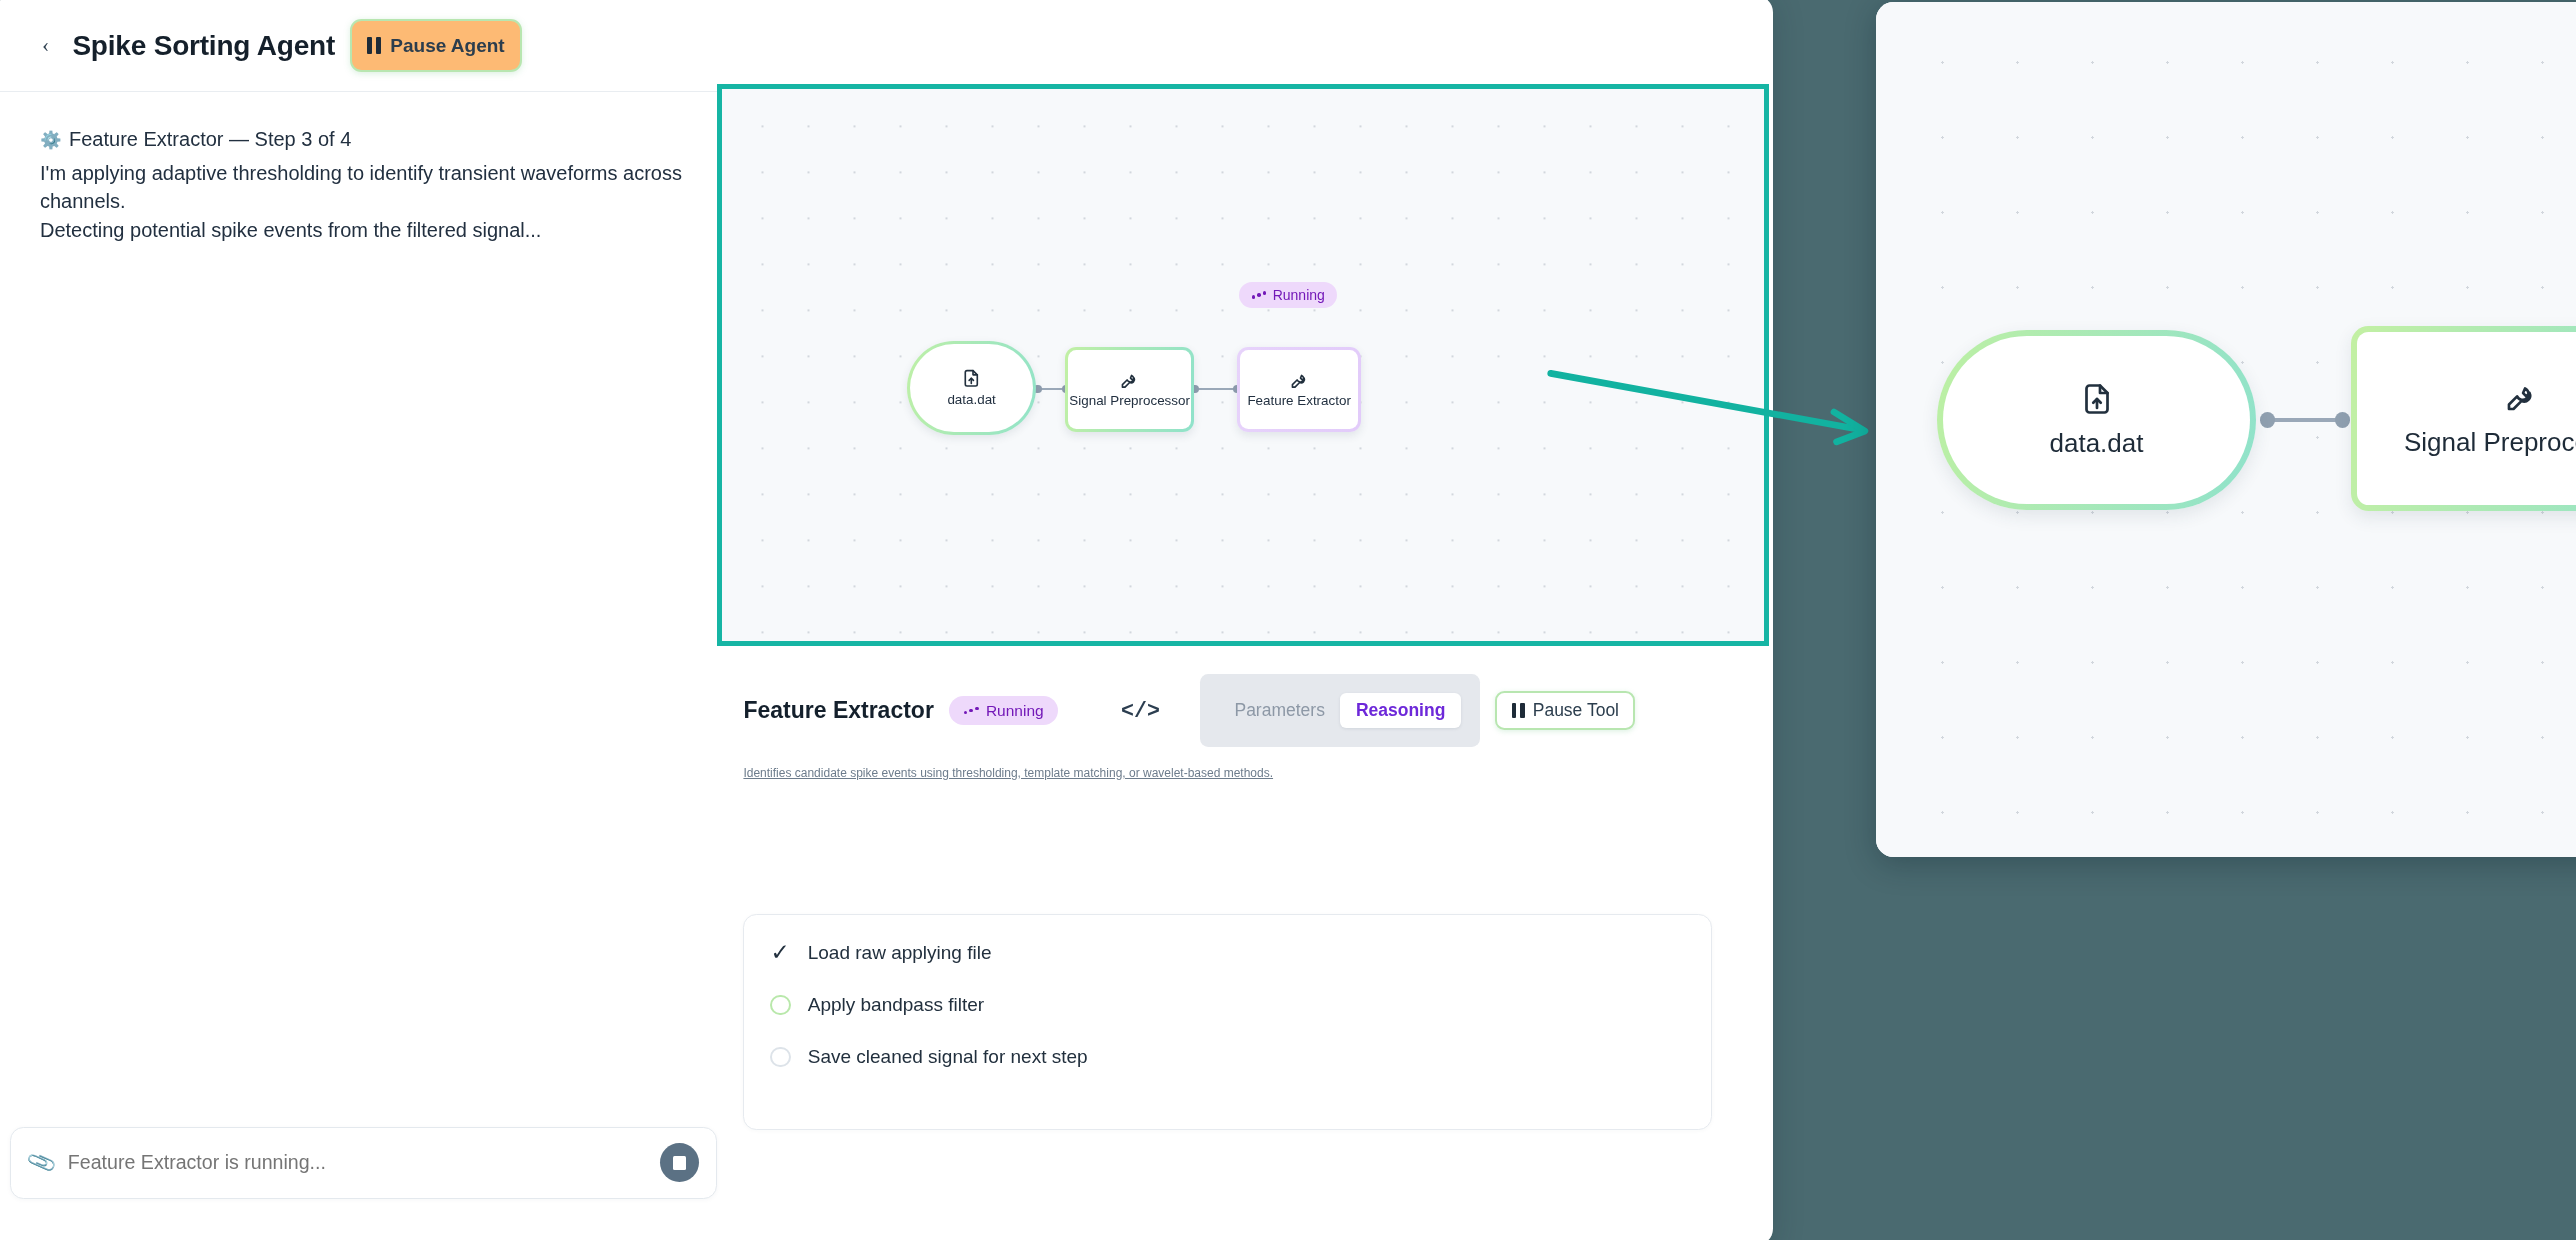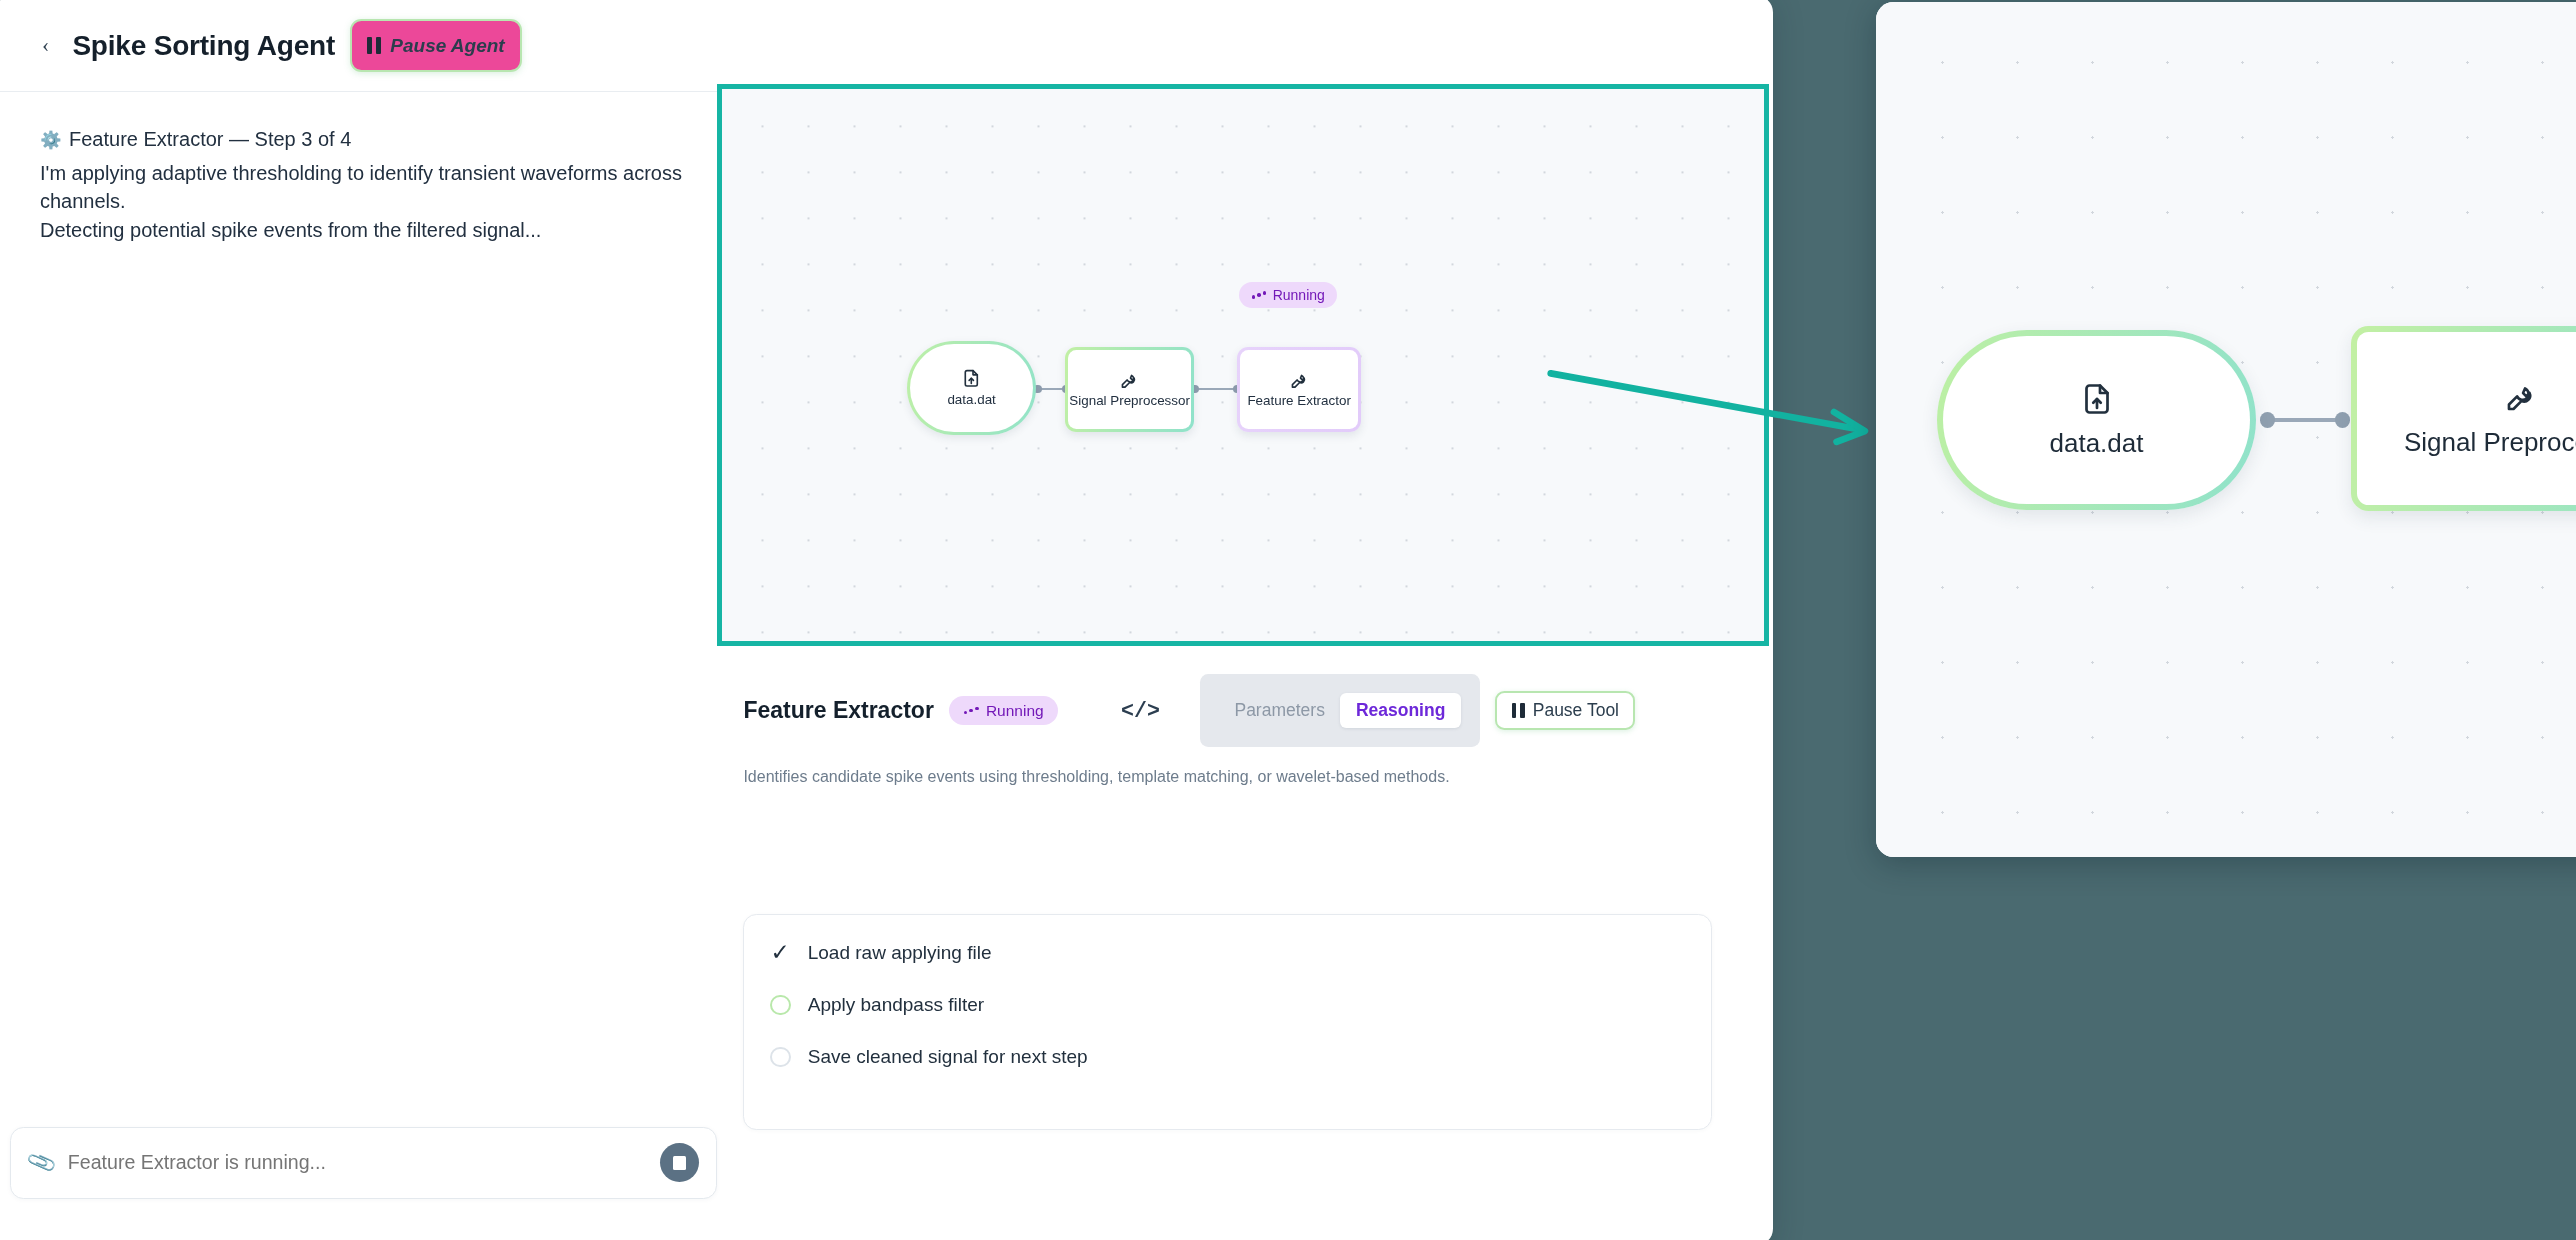--- a/index.html
+++ b/index.html
@@ -46,25 +46,24 @@
     font-size: 28px; font-weight: bold; color: #15202b;
     margin-left: 12.4px; white-space: nowrap;
     letter-spacing: -0.2px;
   }
   #pause-agent-btn {
     margin-left: 14.4px;
     display: flex; align-items: center; gap: 9.3px;
     height: 53px; padding: 0 15.5px;
     border: 2.1px solid #b8e6b0;
     border-radius: 11.3px;
-    background: #ec4899;
+    background: #fdba74;
     box-shadow: 0 1.5px 6.2px rgba(120,200,140,.25);
     cursor: pointer;
     white-space: nowrap;
-    font-style: italic;
   }
   #pause-agent-btn .lbl { font-size: 19px; color: #2b3d4d; font-weight: 600; }
   .pause-glyph { display: inline-flex; gap: 3.6px; }
   .pause-glyph i { display:block; width: 5.2px; height: 17.5px; background: #1e2b38; border-radius: 1px; }
 
   
   #chat-col {
     position: absolute; left: 5.2px; top: 97px;
     width: 723px; height: 1133px;
     padding: 36px 40px 0 40px;
@@ -204,22 +203,23 @@
   #pause-tool-btn {
     margin-left: 15.5px; display:flex; align-items:center; gap:8.2px;
     border:2.1px solid #b8e6b0; border-radius:9.3px; background:#fff;
     padding: 7.2px 14.4px; font-size:17.5px; color:#2b3d4d; cursor:pointer;
     box-shadow: 0 1.5px 5.2px rgba(120,200,140,.22);
     white-space: nowrap;
   }
   #pause-tool-btn .pause-glyph i { height: 15.5px; width: 4.6px; }
 
   #tool-desc {
-    margin-top: 17.5px; font-size: 16px; color: #6d7c8c; line-height:1.45;
+    margin-top: 17.5px; font-size: 12px; color: #6d7c8c; line-height:1.45;
     max-width: 979px;
+    text-decoration: underline;
   }
 
   
   #checklist {
     position:absolute; left:20.6px; top:822px;
     width: 969px; height: 216px;
     border:1.5px solid #e6eaef; border-radius:13.4px; background:#fff;
     padding: 20.6px 26px;
     box-shadow: 0 1px 4.1px rgba(30,50,70,.03);
   }

